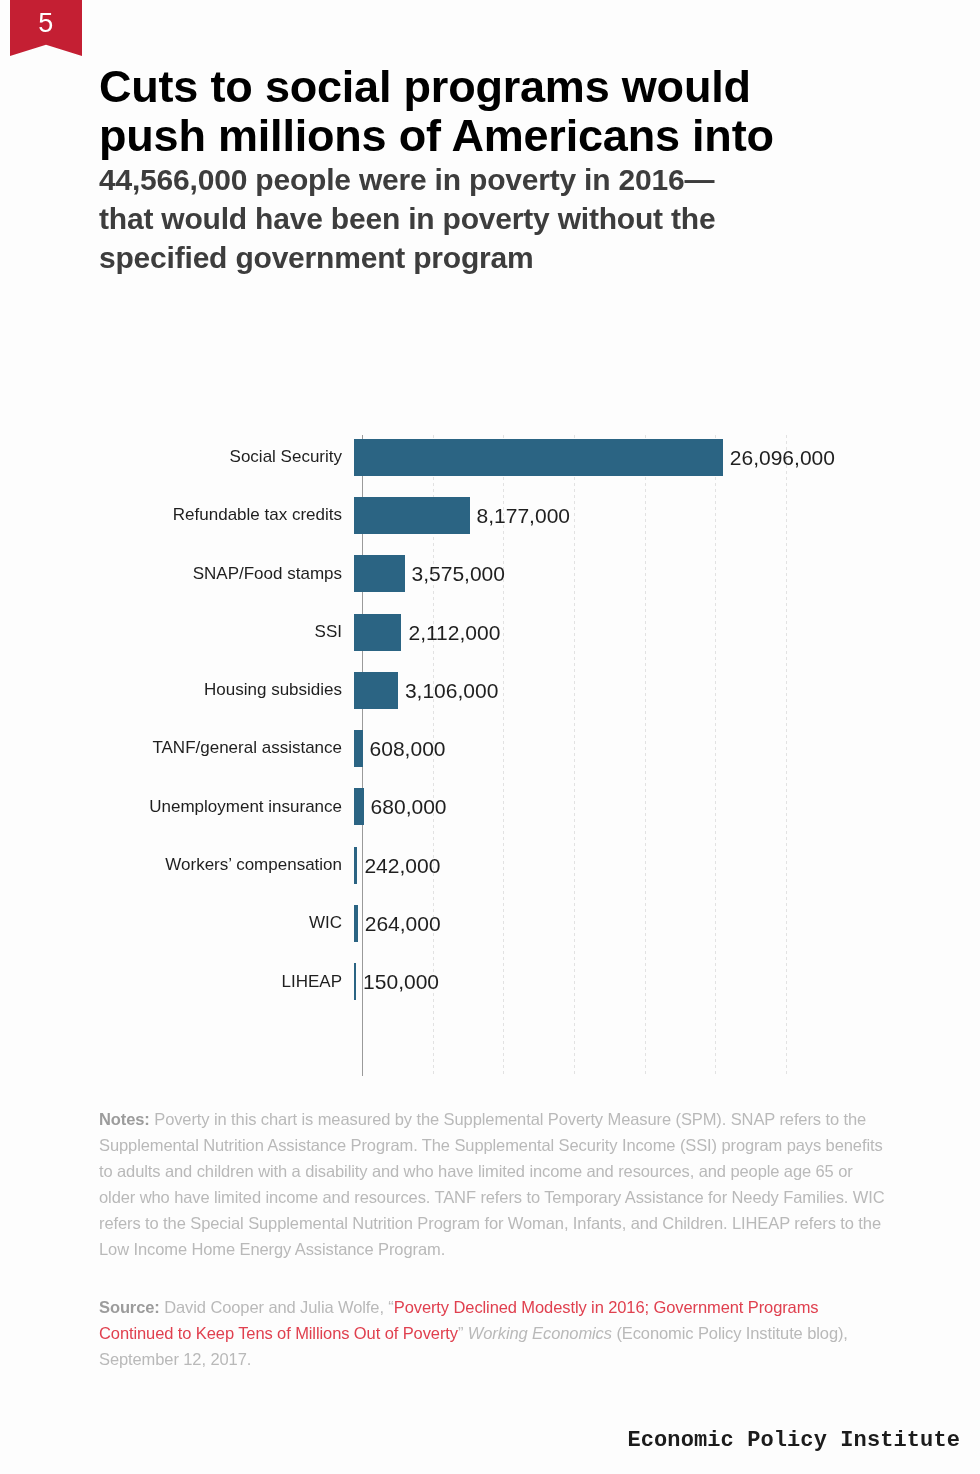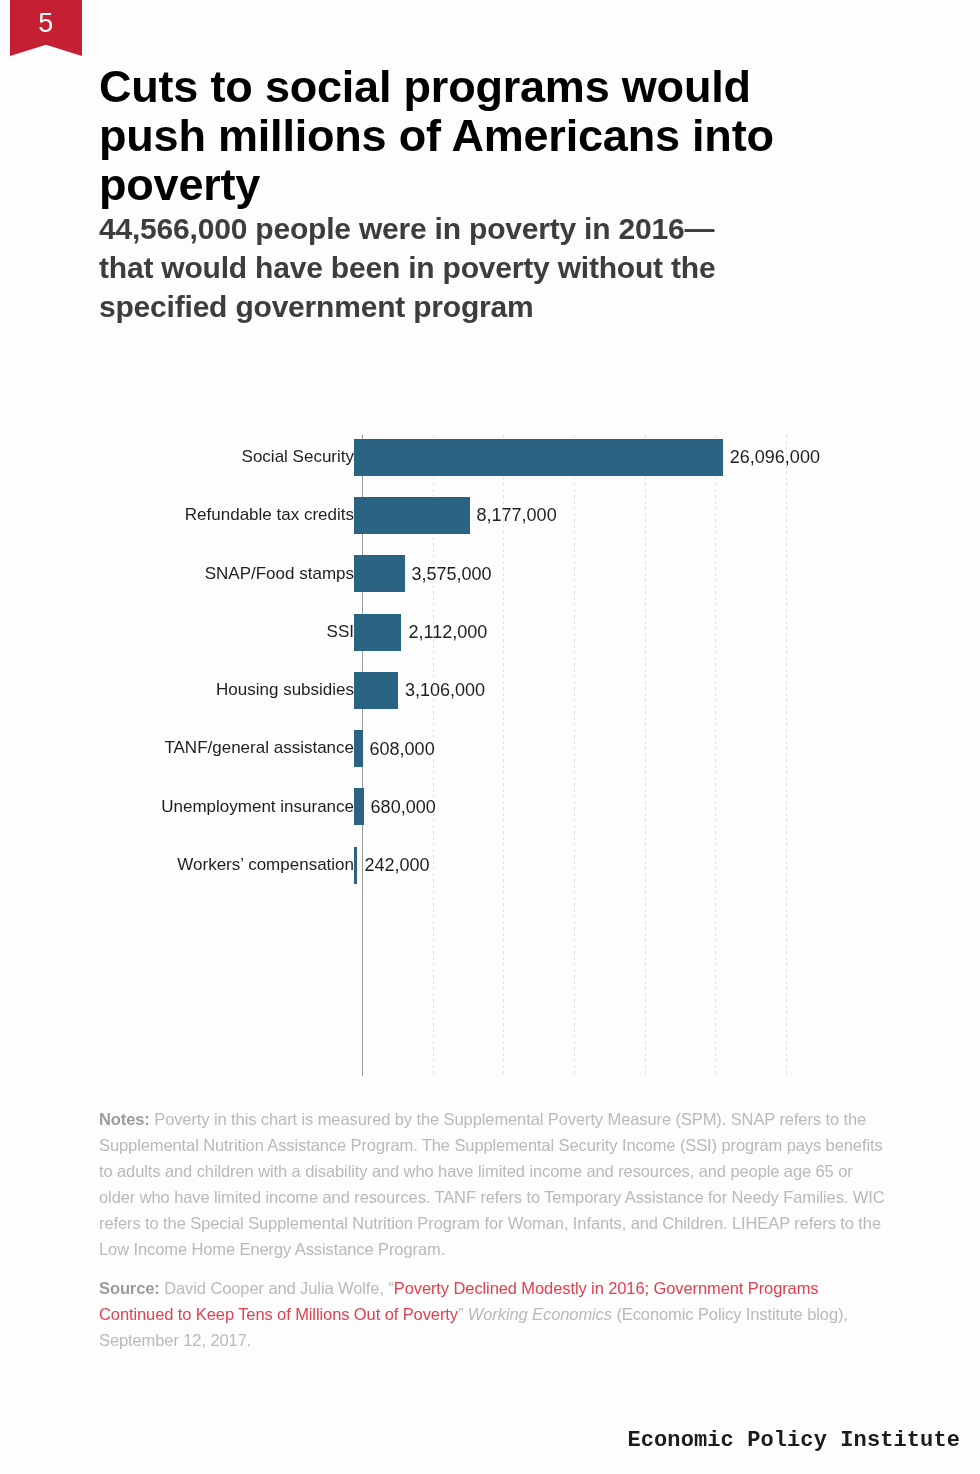--- a/index.html
+++ b/index.html
@@ -96,59 +96,60 @@
   .rows { position: absolute; left: 0; top: 0; width: 100%; }
   .row {
     position: relative;
     height: 58.3px;
     display: flex;
     align-items: center;
   }
   .cat-label {
     width: 255px;
     text-align: right;
+    padding-right: 12px;
     font-size: 17px;
     color: #1f1f1f;
     line-height: 1.2;
     white-space: nowrap;
   }
   .bar-wrap {
     position: relative;
     flex: 1;
     height: 100%;
     display: flex;
     align-items: center;
   }
   .bar {
     height: 37px;
     background: #2b6483;
     flex: none;
   }
   .bar-value {
-    font-size: 18px;
+    font-size: 21px;
     color: #1f1f1f;
     white-space: nowrap;
     padding-left: 7px;
     line-height: 1;
   }
 
   
   .footnotes {
     position: absolute;
     left: 99px;
     top: 1106px;
     width: 790px;
   }
   .notes, .source {
     font-size: 16.5px;
     line-height: 26px;
     color: #b9b9b9;
     letter-spacing: -0.1px;
   }
-  .source { margin-top: 13px; }
+  .source { margin-top: 32px; }
   .lbl { font-weight: bold; color: #9c9c9c; }
   .src-link { color: #e0404f; }
   .ital { font-style: italic; }
 
   
   .footer {
     position: absolute;
     right: 20px;
     top: 1428px;
     width: 500px;
@@ -166,21 +167,20 @@
 <div class="page">
 
   <div class="badge">
     <span class="badge-num">5</span>
   </div>
 
   <div class="header">
     <div class="title">
       <div>Cuts to social programs would</div>
       <div>push millions of Americans into</div>
-      <div>poverty</div>
     </div>
     <div class="subtitle">
       <div>44,566,000 people were in poverty in 2016—</div>
       <div>that would have been in poverty without the</div>
       <div>specified government program</div>
     </div>
   </div>
 
   <div class="chart">
     <div class="chart-inner">
@@ -243,20 +243,34 @@
               <div class="bar-value">680,000</div>
             </div>
           </div>
           <div class="row">
             <div class="cat-label">Workers’ compensation</div>
             <div class="bar-wrap">
               <div class="bar" style="width: 3.42027px; background: rgb(43, 100, 131);"></div>
               <div class="bar-value">242,000</div>
             </div>
           </div>
+          <div class="row">
+            <div class="cat-label">WIC</div>
+            <div class="bar-wrap">
+              <div class="bar" style="width: 3.7312px; background: rgb(43, 100, 131);"></div>
+              <div class="bar-value">264,000</div>
+            </div>
+          </div>
+          <div class="row">
+            <div class="cat-label">LIHEAP</div>
+            <div class="bar-wrap">
+              <div class="bar" style="width: 2.12px; background: rgb(43, 100, 131);"></div>
+              <div class="bar-value">150,000</div>
+            </div>
+          </div>
         </div>
     </div>
   </div>
 
   <div class="footnotes">
     <div class="notes">
       <span class="lbl">Notes:</span><span> Poverty in this chart is measured by the Supplemental Poverty Measure (SPM). SNAP refers to the Supplemental Nutrition Assistance Program. The Supplemental Security Income (SSI) program pays benefits to adults and children with a disability and who have limited income and resources, and people age 65 or older who have limited income and resources. TANF refers to Temporary Assistance for Needy Families. WIC refers to the Special Supplemental Nutrition Program for Woman, Infants, and Children. LIHEAP refers to the Low Income Home Energy Assistance Program.</span>
     </div>
     <div class="source">
       <span class="lbl">Source:</span><span> David Cooper and Julia Wolfe, “</span><span class="src-link">Poverty Declined Modestly in 2016; Government Programs Continued to Keep Tens of Millions Out of Poverty</span><span>” </span><span class="ital">Working Economics</span><span> (Economic Policy Institute blog), September 12, 2017.</span>

